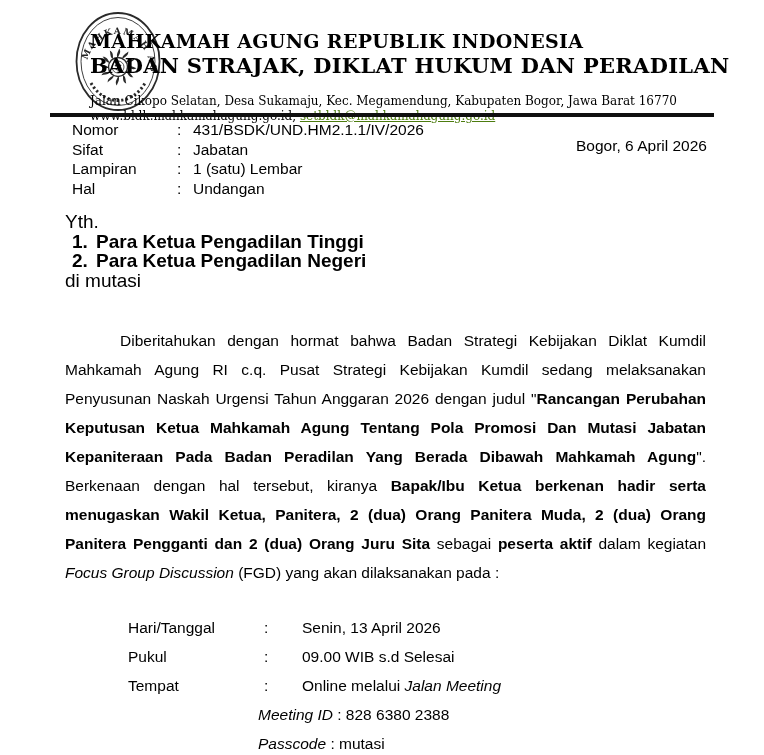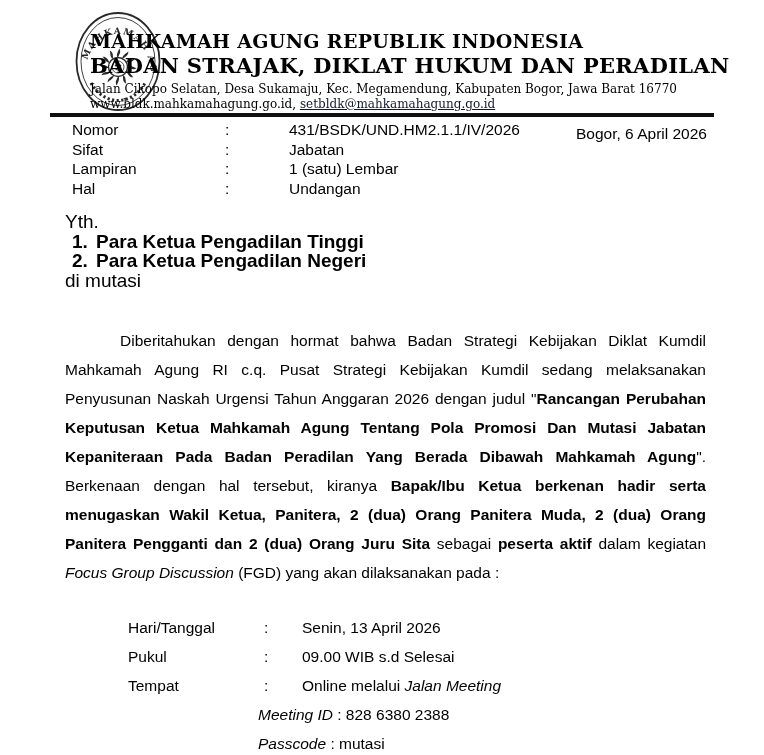--- a/index.html
+++ b/index.html
@@ -8,33 +8,33 @@
   .page{position:relative;width:764px;height:755px;background:#fff;}
 
   
   .letterhead{position:absolute;top:0;left:0;right:0;height:113px;}
   .seal{position:absolute;left:74px;top:11px;width:88px;height:101px;}
   .lh-text{position:absolute;left:90px;right:8px;top:0;text-align:left;}
   .org1{margin-top:30px;font-family:"DejaVu Serif",serif;font-weight:bold;
         font-size:19px;line-height:23px;letter-spacing:.3px;}
   .org2{font-family:"DejaVu Serif",serif;font-weight:bold;font-size:21px;
         line-height:25px;letter-spacing:.3px;}
-  .addr{font-family:"DejaVu Serif",serif;font-size:12px;line-height:15px;margin-top:4px;}
+  .addr{font-family:"DejaVu Serif",serif;font-size:12px;line-height:15px;margin-top:16px;}
   .site{font-family:"DejaVu Serif",serif;font-size:12px;line-height:15px;}
-  .site a{color:#0f172a;text-decoration:underline;}
+  .site a{color:#4d7c0f;text-decoration:underline;}
   .rule{position:absolute;top:113px;left:50px;width:664px;height:0;
         border-top:4px solid #101010;}
 
   
   .meta{position:absolute;top:120px;left:65px;right:57px;font-size:15.5px;}
-  .meta-row{display:flex;line-height:19.5px;padding-left:7px;gap:48px;}
+  .meta-row{display:flex;line-height:19.5px;padding-left:7px;}
   .meta-label{width:105px;flex:none;}
   .meta-colon{width:16px;flex:none;}
   .meta-value{flex:1;}
-  .dateline{position:absolute;top:4px;right:0;line-height:19.5px;}
+  .dateline{position:absolute;top:16px;right:0;line-height:19.5px;}
 
   
   .recipient{position:absolute;top:212px;left:65px;font-size:19px;line-height:19.5px;}
   .rcp-item{display:flex;font-weight:bold;padding-left:7px;}
   .rcp-num{width:24px;flex:none;}
 
   
   .body-par{position:absolute;top:310px;left:65px;width:641px;
             font-size:15.5px;line-height:29px;text-align:justify;
             text-indent:55px;}

